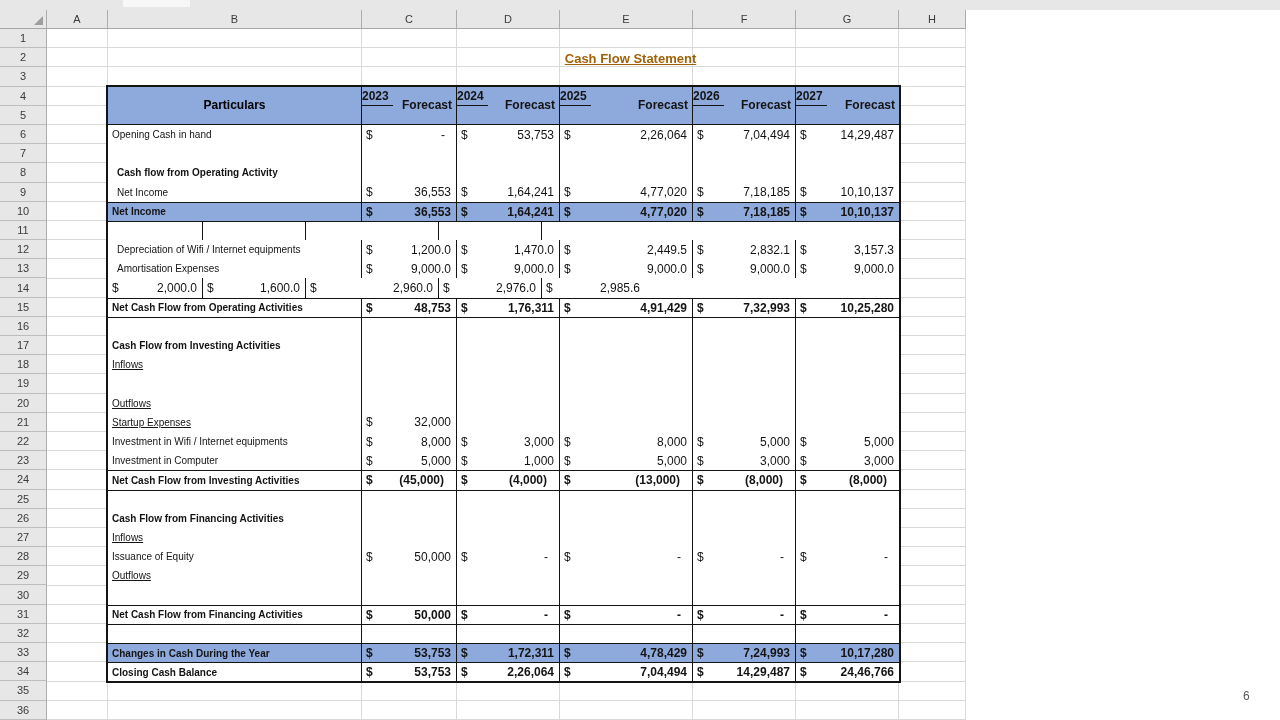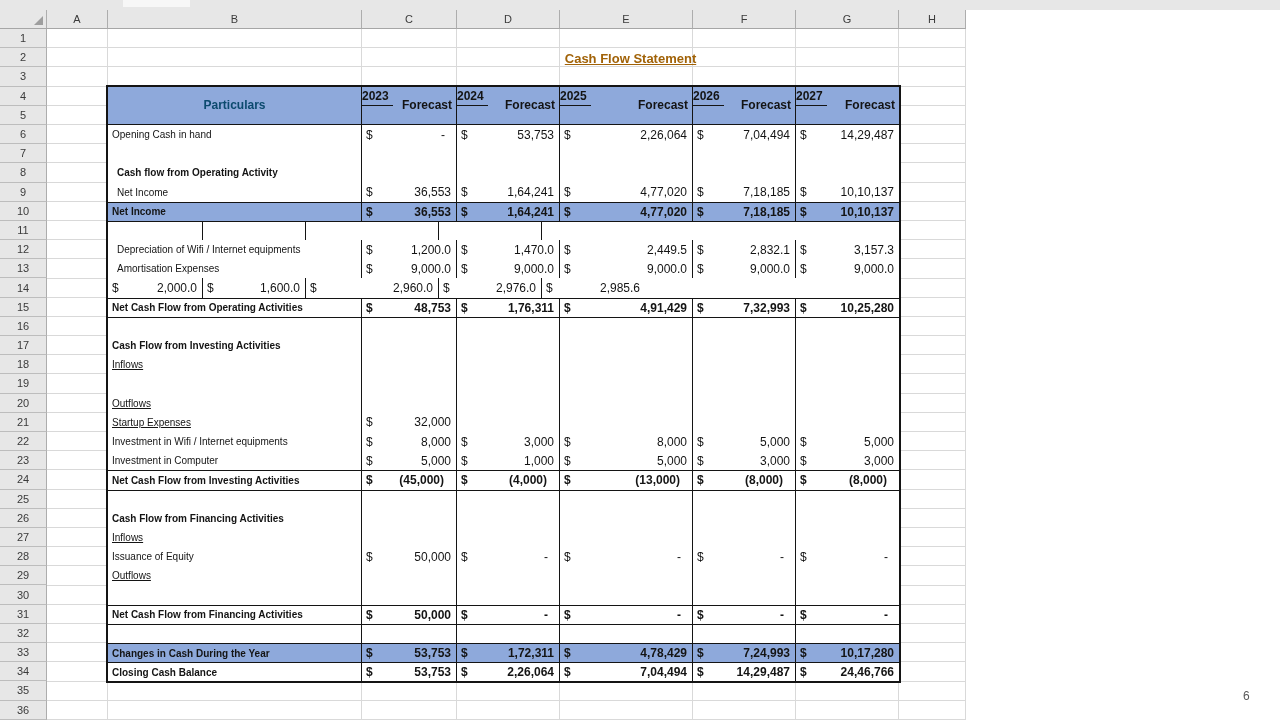--- a/index.html
+++ b/index.html
@@ -49,21 +49,21 @@
   .title span{text-decoration:underline;}
   
   .cftable{
     position:absolute;left:106px;top:84.6px;width:791px;
     border:2px solid #141414;background:#fff;box-sizing:content-box;
   }
   .thead{display:flex;height:38.4px;border-bottom:1px solid #141414;box-sizing:border-box;background:#8ea9db;}
   .pcell{
     box-sizing:border-box;width:254px;border-right:1px solid #141414;
     display:flex;align-items:center;justify-content:center;
-    font-size:12px;font-weight:700;color:#0c4a6e;
+    font-size:12px;font-weight:700;color:#000000;
   }
   .ycol{box-sizing:border-box;display:flex;flex-direction:row;border-right:1px solid #141414;}
   .ycol.last{border-right:none;}
   .yr,.fc{
     box-sizing:border-box;display:flex;align-items:center;justify-content:flex-end;
     padding-right:4px;font-size:12px;font-weight:700;color:#141414;
   }
   .yr{height:19.2px;border-bottom:1px solid #141414;}
   .fc{flex:1;}
   .tbody{display:flex;flex-direction:column;}

